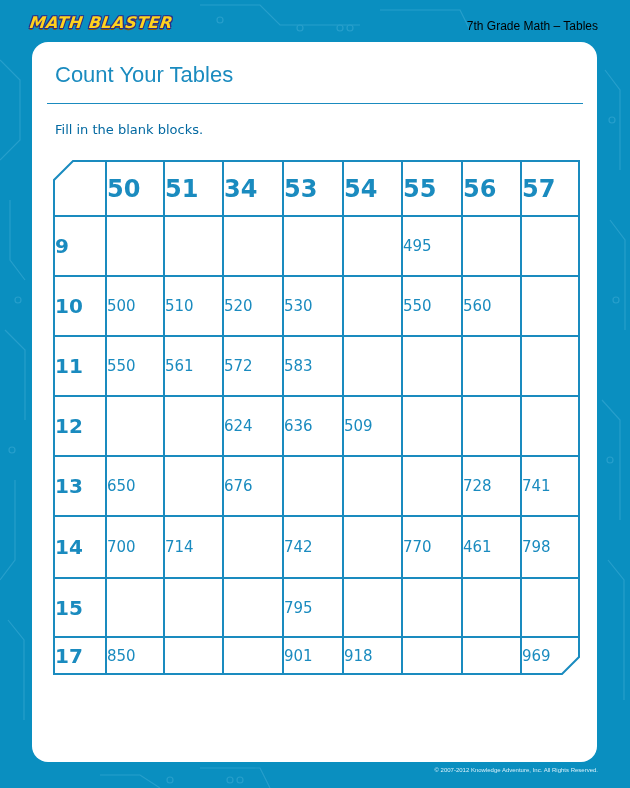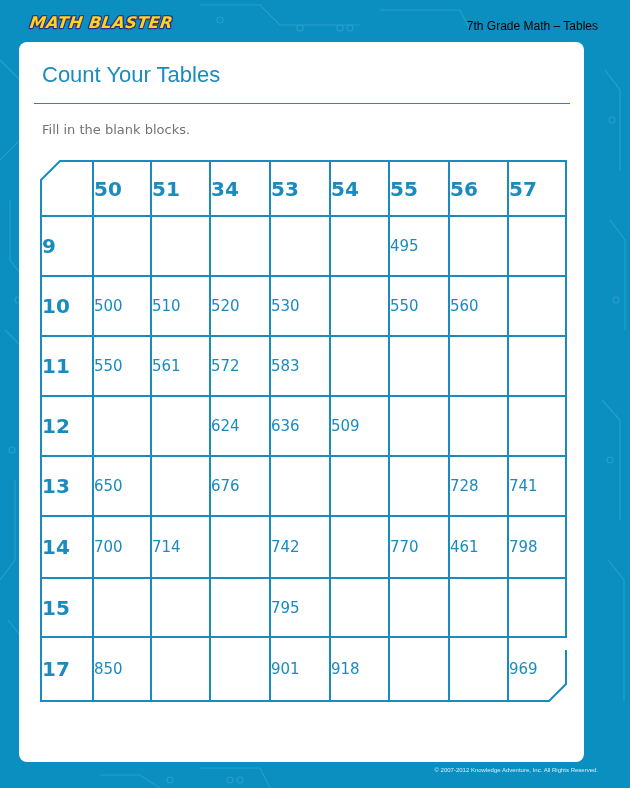--- a/index.html
+++ b/index.html
@@ -17,34 +17,34 @@
     font-size:16px; letter-spacing:0.5px;
     color:#ffd21e;
     text-shadow: -1px -1px 0 #2a2f8a, 1px -1px 0 #2a2f8a, -1px 1px 0 #2a2f8a, 1px 1px 0 #2a2f8a, 0 2px 0 #8a5a00;
     transform: skewX(-8deg);
   }
   .grade-label {
     position:absolute; right:32px; top:19px;
     color:#000000; font-size:12px;
   }
   .card {
-    position:absolute; left:19px; top:42px; width:565px; height:720px;
-    background:#ffffff; border-radius:8px;
+    position:absolute; left:32px; top:42px; width:565px; height:720px;
+    background:#ffffff; border-radius:16px;
   }
   .title {
     position:absolute; left:23px; top:20px;
     font-size:22px; color:#1a8bbf;
     font-family:"Liberation Sans", sans-serif;
   }
   .title-rule {
     position:absolute; left:15px; right:14px; top:61px; height:1px; background:#1a8bbf;
   }
   .instructions {
     position:absolute; left:23px; top:80px;
-    font-size:13px; color:#737373;
+    font-size:13px; color:#0369a1;
     font-family:"DejaVu Sans", sans-serif;
   }
   .grid-wrap {
     position:absolute; left:21px; top:118px;
   }
   table.grid {
     border-collapse:collapse;
     table-layout:fixed;
   }
   table.grid td {
@@ -53,21 +53,21 @@
     vertical-align:middle;
     color:#1a8bbf;
     padding:0;
     font-family:"DejaVu Sans", sans-serif;
   }
   td.corner { border-top-color:transparent !important; border-left-color:transparent !important; position:relative; }
   td.corner svg { position:absolute; left:-2px; top:-2px; }
   td.last-corner { border-right-color:transparent !important; border-bottom-color:transparent !important; position:relative; }
   td.last-corner svg { position:absolute; right:-2px; bottom:-2px; }
   td.col-head {
-    font-weight:bold; font-size:20px; text-align:center;
+    font-weight:bold; font-size:24px; text-align:center;
   }
   td.row-head {
     font-weight:bold; font-size:20px; text-align:center;
   }
   td.val {
     font-size:15px; padding-left:11px;
   }
   .copyright {
     position:absolute; right:32px; top:767px;
     font-size:6px; color:#d8f0fa;
@@ -213,21 +213,21 @@
         <td class="row-head">15</td>
         <td class="val"></td>
         <td class="val"></td>
         <td class="val"></td>
         <td class="val">795</td>
         <td class="val"></td>
         <td class="val"></td>
         <td class="val"></td>
         <td class="val"></td>
       </tr>
-      <tr style="height:64px">
+      <tr style="height:37px">
         <td class="row-head">17</td>
         <td class="val">850</td>
         <td class="val"></td>
         <td class="val"></td>
         <td class="val">901</td>
         <td class="val">918</td>
         <td class="val"></td>
         <td class="val"></td>
         <td class="val last-corner">
           <span>969</span>

